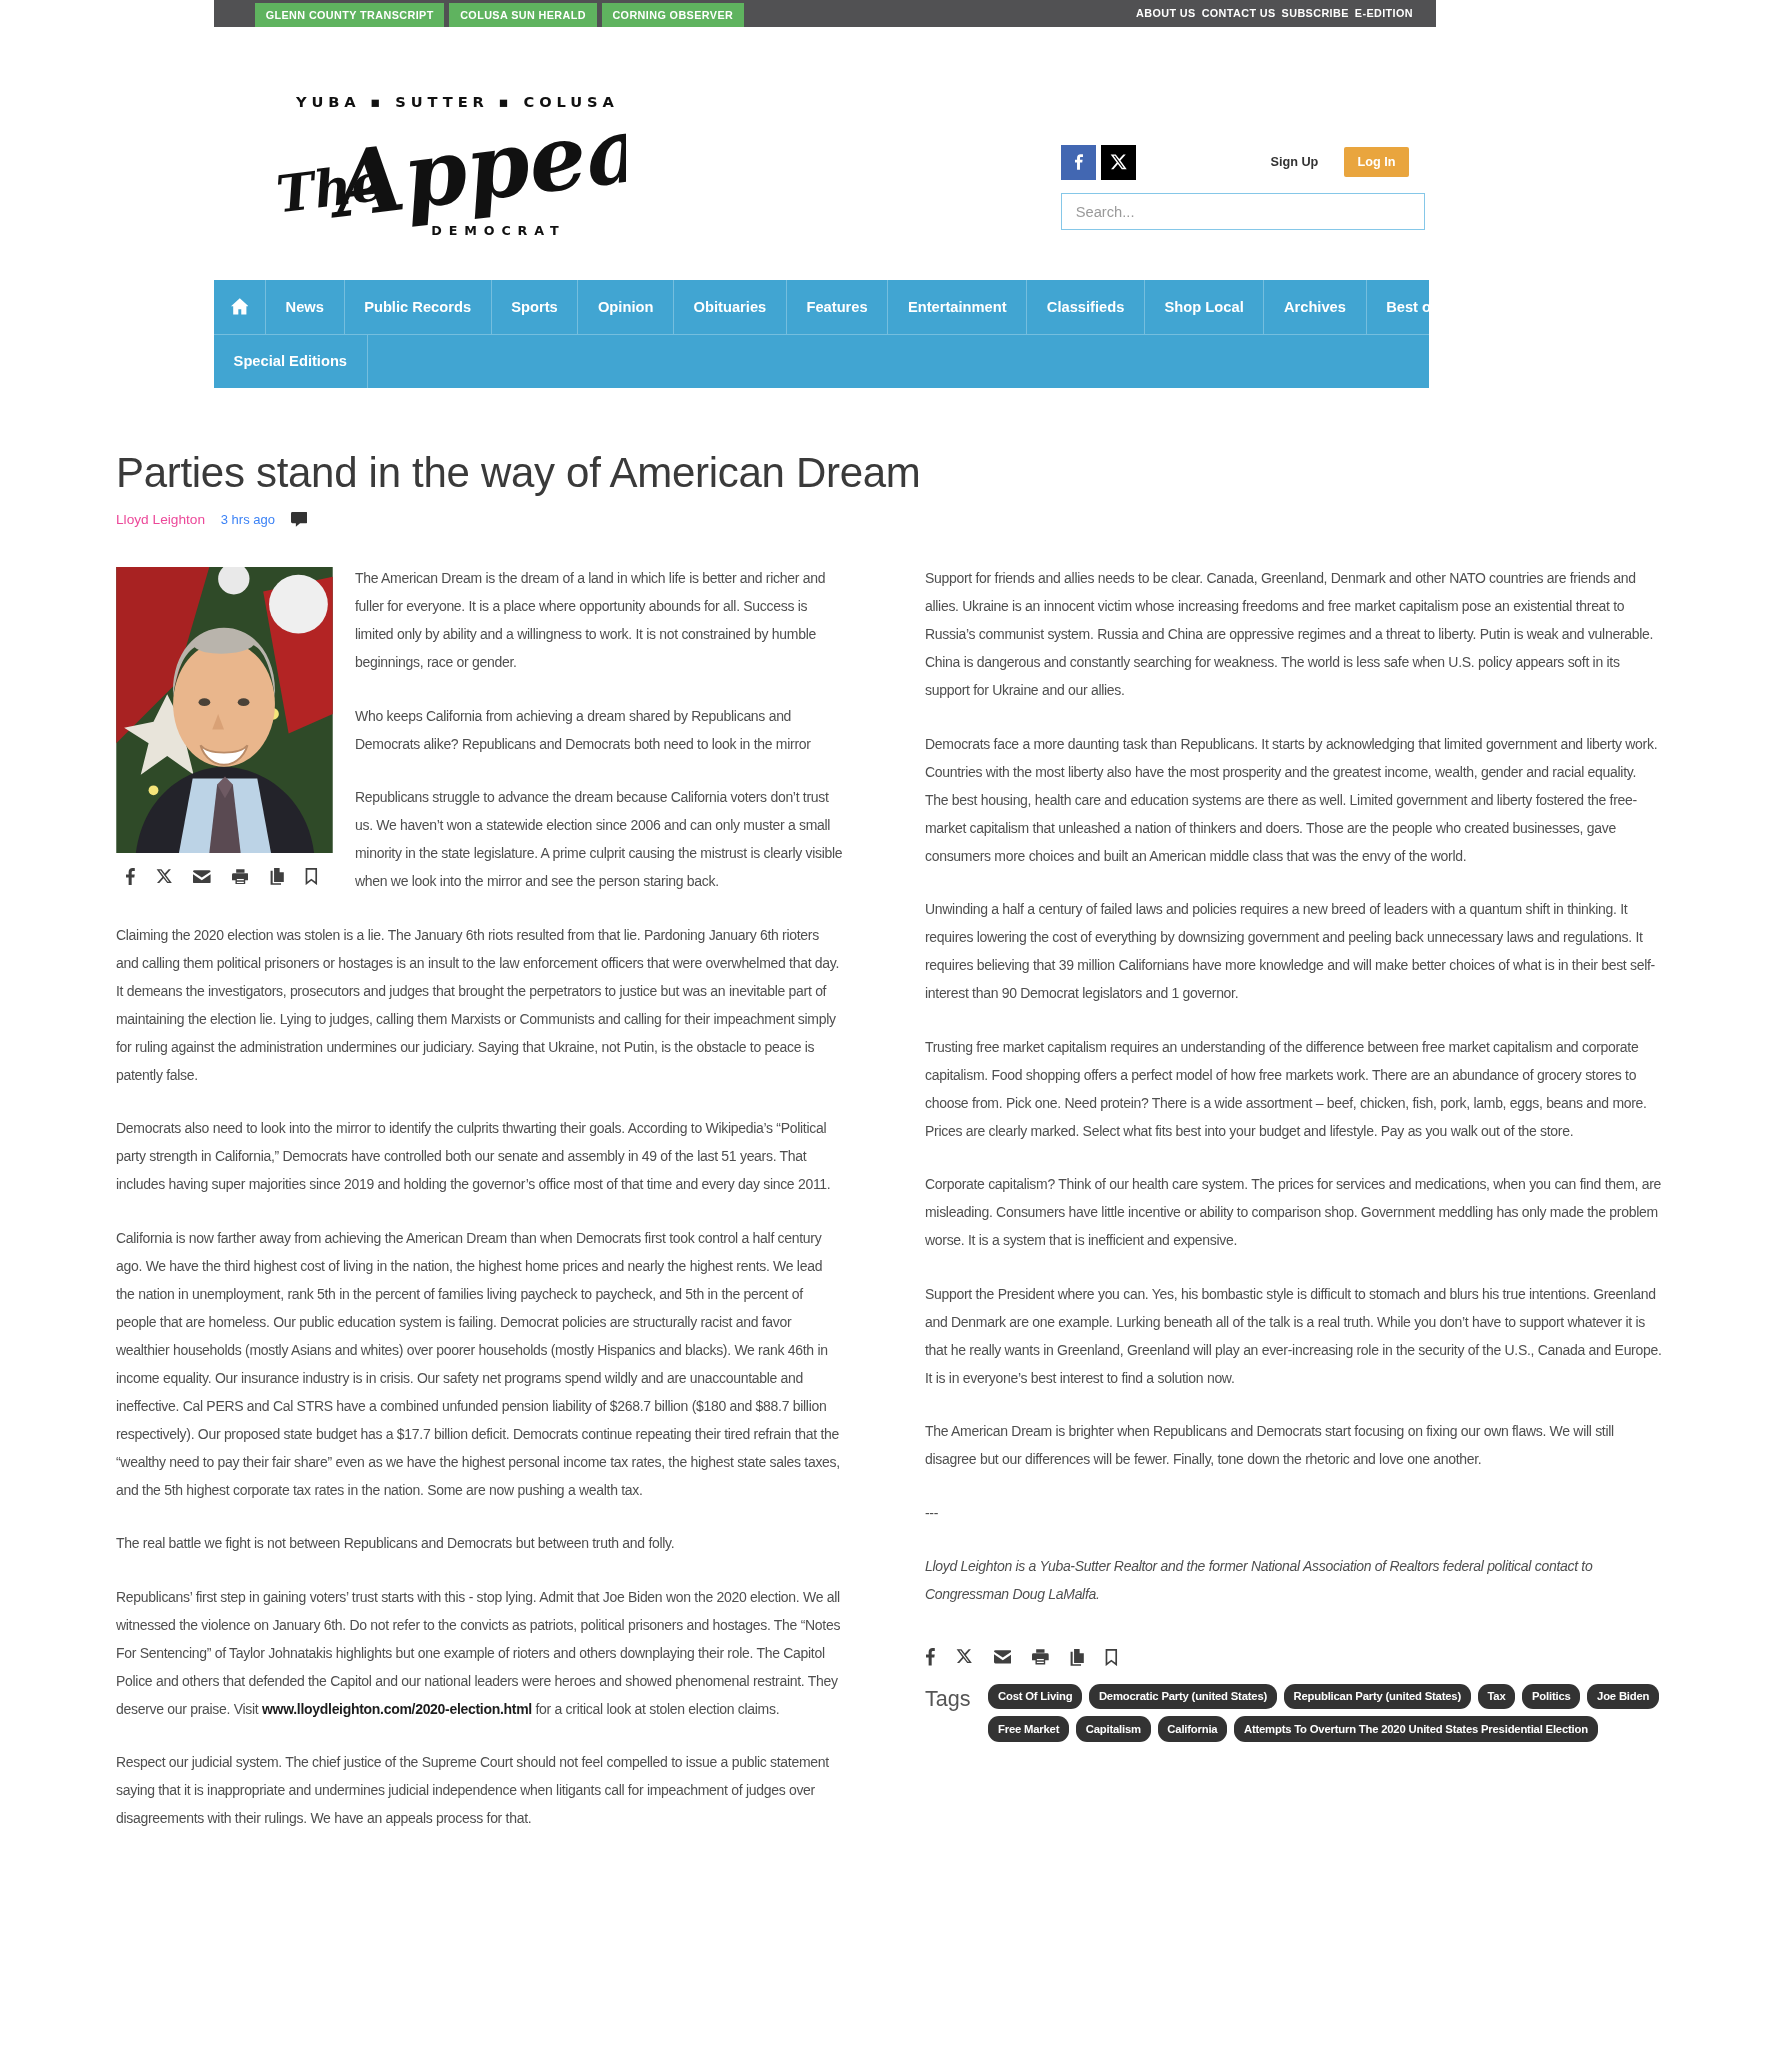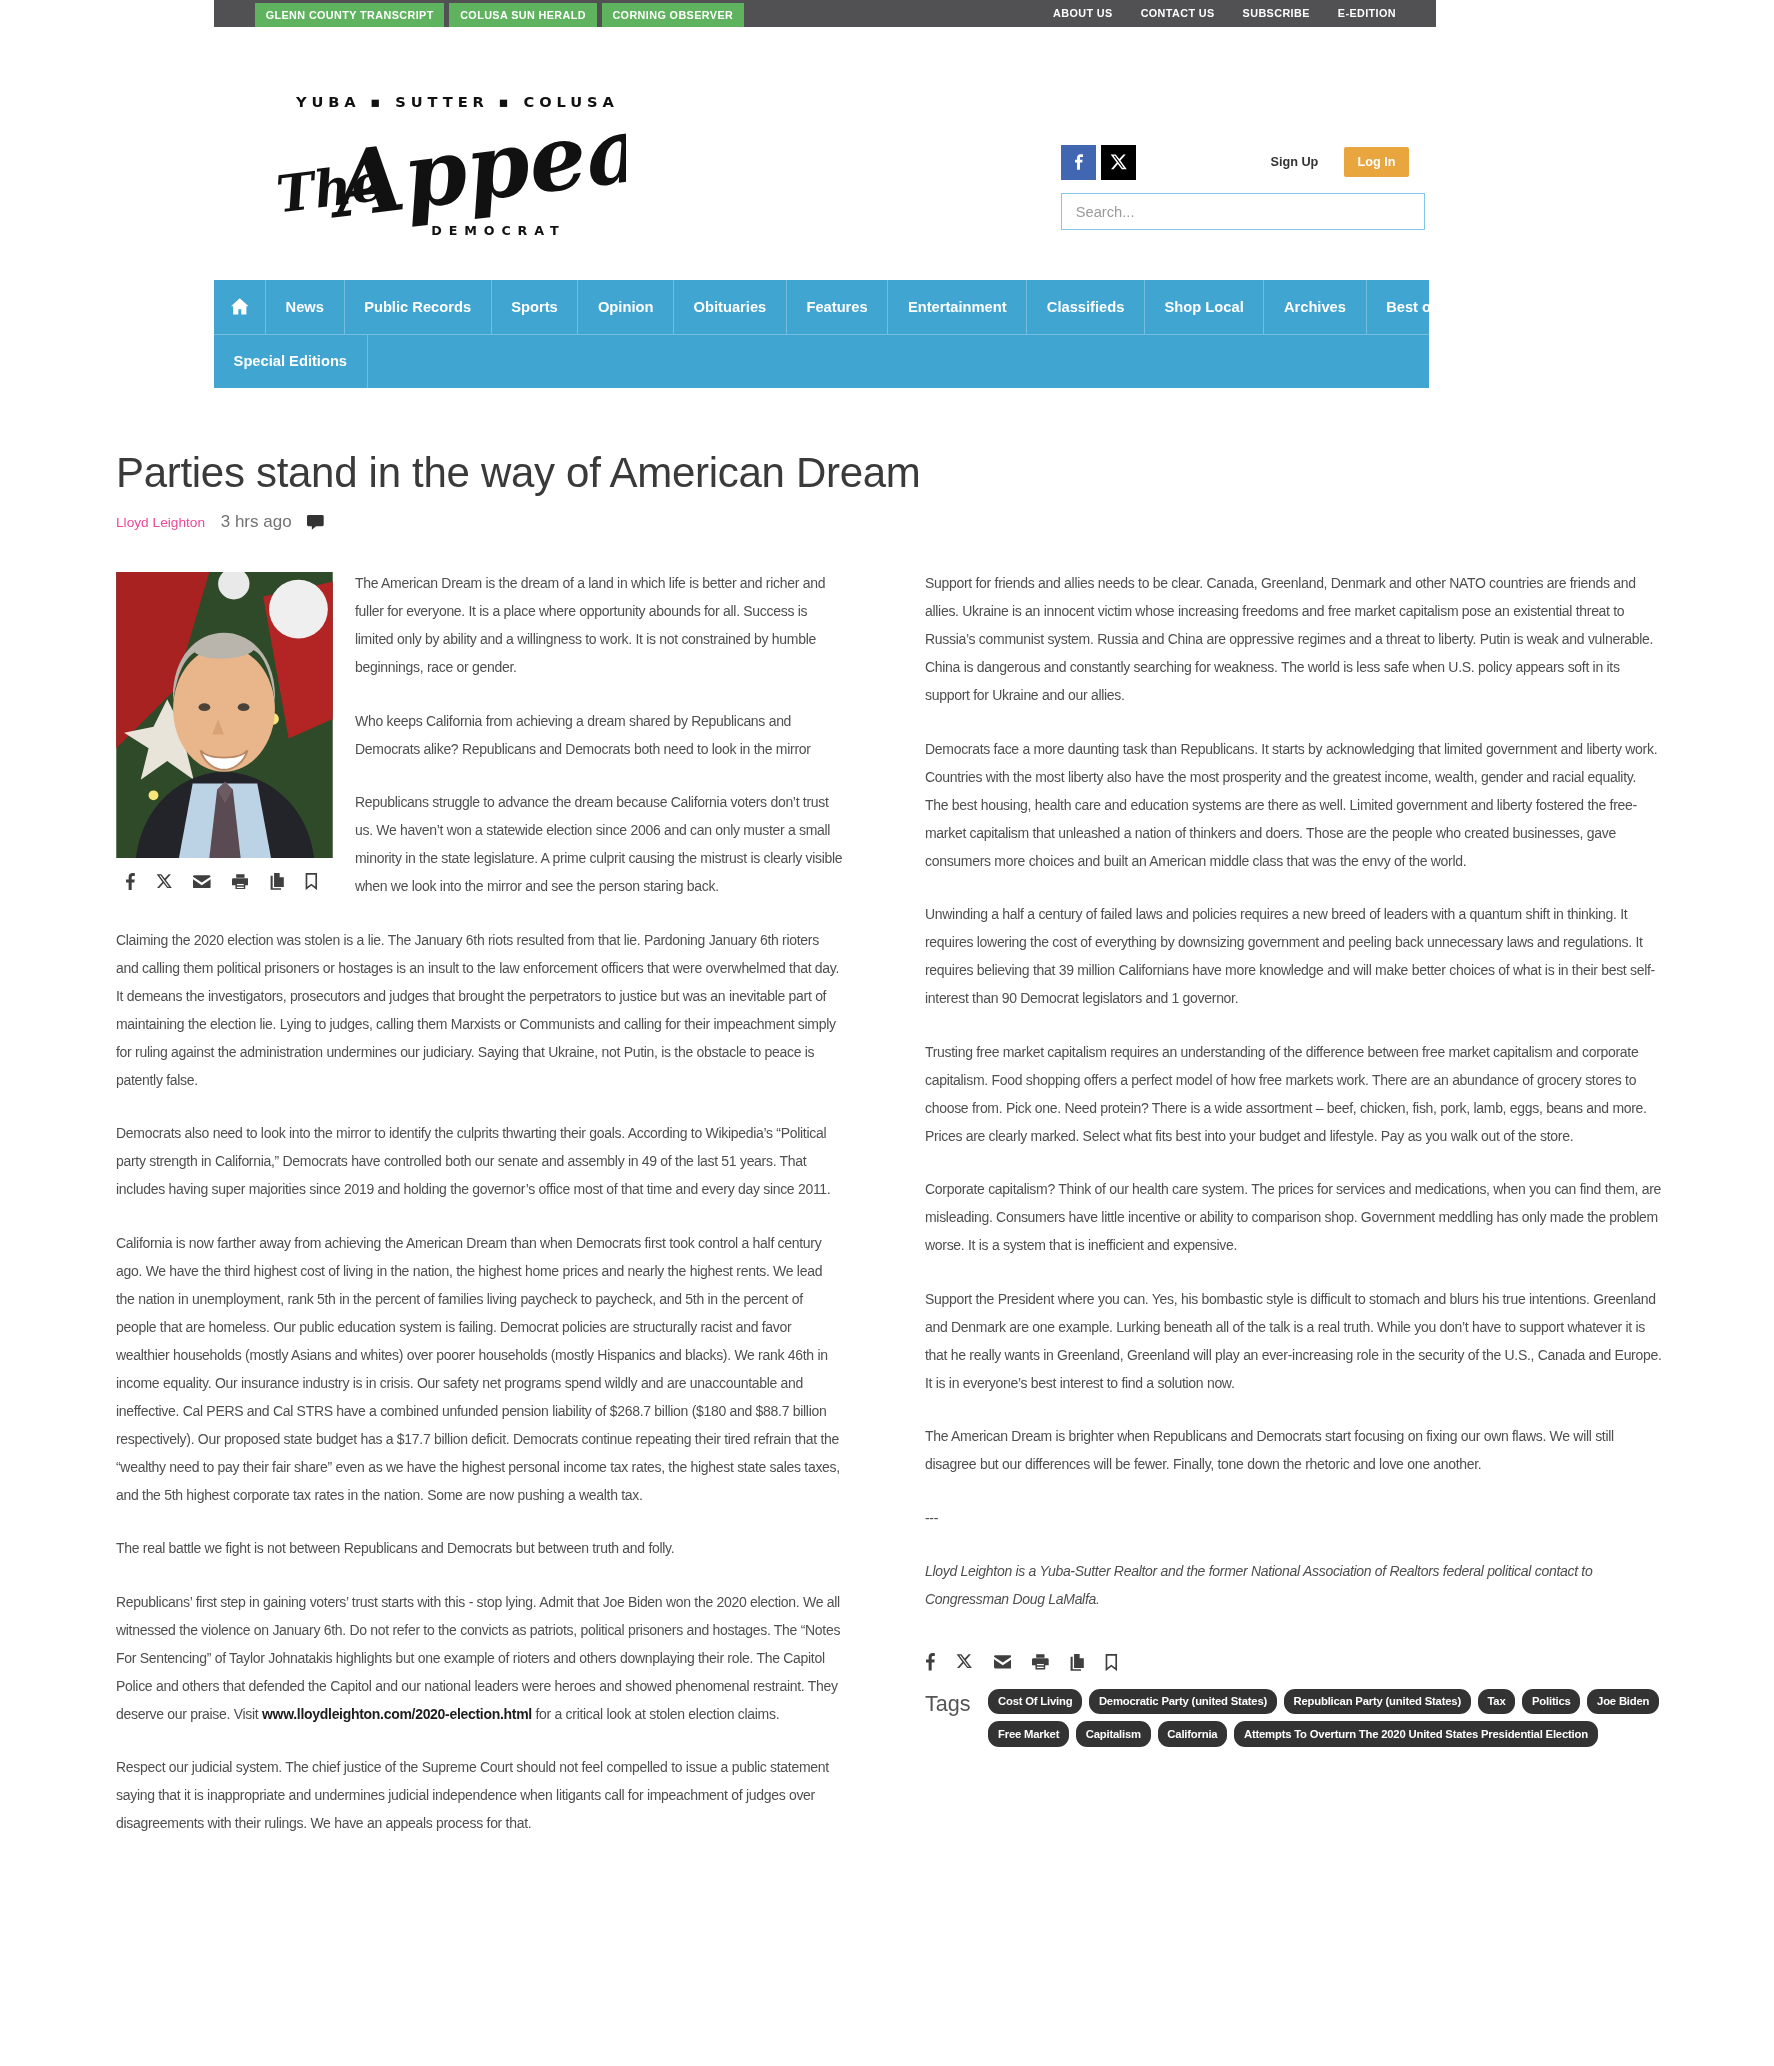--- a/index.html
+++ b/index.html
@@ -9,21 +9,21 @@
   *{box-sizing:border-box;margin:0;padding:0;}
   html,body{width:1774px;height:2066px;overflow:hidden;background:#fff;
     font-family:"Liberation Sans",sans-serif;}
   
   .topbar{margin-left:214px;width:1222px;height:26.5px;background:var(--c-topbar);
     display:flex;justify-content:space-between;align-items:center;}
   .topbar-sites{display:flex;gap:4.9px;padding-left:3.9px;height:100%;align-items:flex-end;margin-left:37px;}
   .site-btn{background:var(--c-green);color:#fff;font-size:10.8px;font-weight:bold;
     letter-spacing:0.4px;padding:5.9px 10.8px 4.9px;height:23.5px;border:none;cursor:pointer;
     text-transform:uppercase;white-space:nowrap;}
-  .topbar-links{display:flex;gap:28px;padding-right:40px;text-align:center;}
+  .topbar-links{display:flex;gap:6px;padding-right:23px;text-align:center;}
   .topbar-link{color:#fff;font-size:10.8px;font-weight:bold;letter-spacing:0.4px;
     text-decoration:none;text-transform:uppercase;cursor:pointer;white-space:nowrap;}
   
   .header{margin-left:214px;width:1222px;height:253px;position:relative;background:#fff;}
   .logo{position:absolute;left:59px;top:49px;cursor:pointer;}
   .header-right{position:absolute;left:847px;top:118px;width:364px;}
   .social-row{display:flex;align-items:center;}
   .sq-icon{width:35px;height:35px;display:flex;align-items:center;justify-content:center;
     margin-right:4.9px;cursor:pointer;}
   .fb{background:#4267b2;}
@@ -43,21 +43,21 @@
   .nav-item{display:flex;align-items:center;padding:0 19.6px;color:#fff;font-size:14.7px;
     font-weight:bold;border-right:1px solid rgba(255,255,255,.28);cursor:pointer;
     white-space:nowrap;text-decoration:none;}
   .nav-home{padding:0 16.7px;}
   
   .article{width:1554px;margin-left:116px;}
   .article h1{margin-top:61px;font-size:42px;font-weight:400;color:var(--c-title);
     letter-spacing:-0.3px;}
   .byline{display:flex;align-items:center;gap:15.7px;margin-top:15.7px;}
   .byline .author{font-size:13.7px;color:#ec4899;cursor:pointer;}
-  .byline .time{font-size:17px;color:#737373;}
+  .byline .time{font-size:13px;color:#3b82f6;}
   .byline .comment{cursor:pointer;display:flex;align-items:center;}
   .cols{display:flex;gap:82px;margin-top:37px;}
   .col-left{width:727px;}
   .col-right{width:737px;}
   .cols p{font-size:14px;line-height:28px;letter-spacing:-0.3px;color:var(--c-body);
     margin-bottom:25.5px;}
   .floatbox{float:left;width:239px;margin:2.9px 0 3.9px;}
   .photo{width:217px;height:286px;display:block;}
   .share-row{display:flex;gap:20.6px;padding:14.7px 5.9px 3.9px 8.8px;}
   .share-row .sicon{cursor:pointer;display:flex;align-items:center;}

